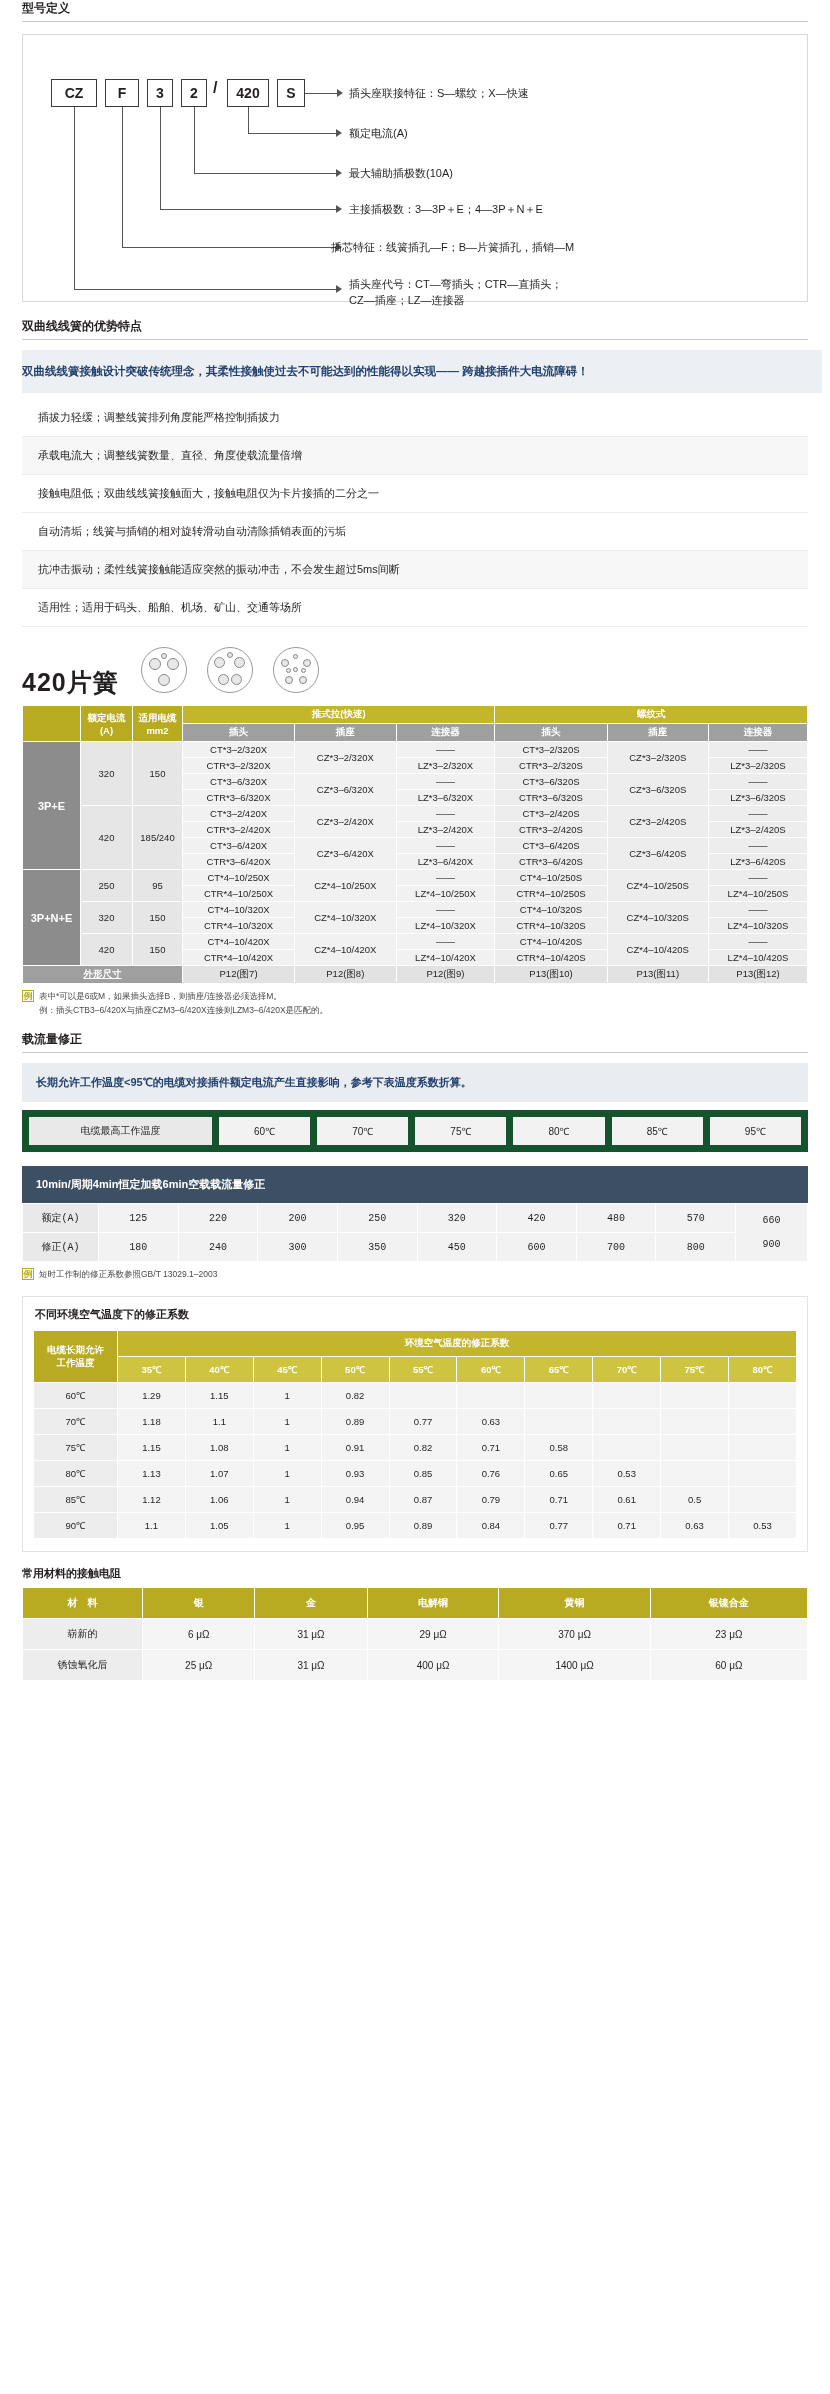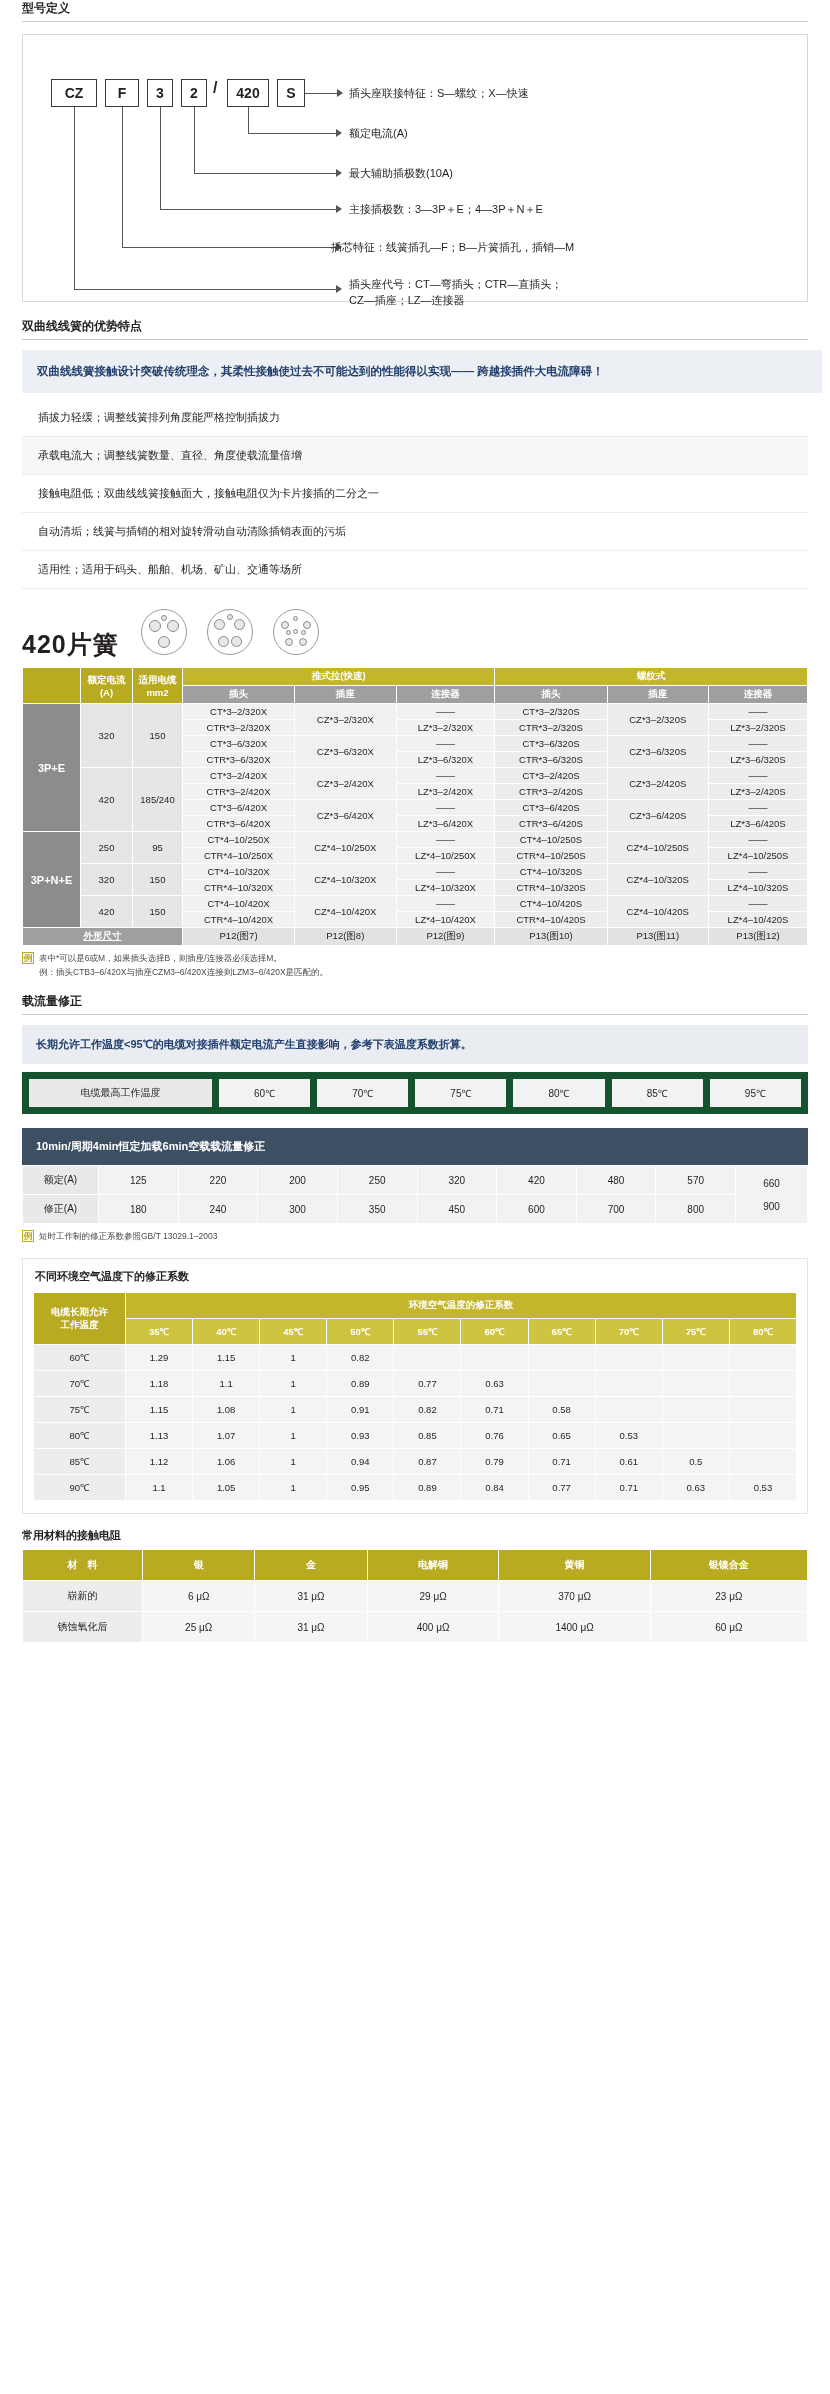--- a/index.html
+++ b/index.html
@@ -56,21 +56,21 @@
     position:absolute; font-size:11px; color:#231f20; white-space:nowrap;
   }
 
   
   .adv-banner {
     margin: 10px 8px 0 22px;
     background: #eceff3;
     color: #23406e;
     font-weight: bold;
     font-size: 11.5px;
-    padding: 13px 15px;
+    padding: 13px 0;
     line-height: 1.5;
   }
   .adv-row {
     margin: 0 22px;
     padding: 11px 16px;
     font-size: 11px;
     border-bottom: 1px solid #ececec;
   }
   .adv-row.alt { background: #f7f7f7; }
 
@@ -106,21 +106,21 @@
   }
   table.temp { margin: 8px 22px 0 22px; border-collapse: collapse; width: 786px; font-size:10px; }
   table.temp td { border:7px solid #14532d; text-align:center; padding:7px 2px; background:#f2f2f2; }
   table.temp td.k { background:#e9e9e9; font-weight:normal; }
 
   .dark-banner {
     margin: 14px 22px 0 22px; background:#3d4f63; color:#fff; font-weight:bold;
     font-size:11px; padding:11px 14px;
   }
   table.duty { margin:0 22px; border-collapse:collapse; width:786px; font-size:10px; }
-  table.duty td { border:1px solid #fff; text-align:center; padding:7px 2px; background:#f2f2f2; }
+  table.duty td { border:1px solid #fff; text-align:center; padding:7px 2px; background:#f2f2f2;font-family:Liberation Mono, monospace; }
   table.duty td.k { background:#e9e9e9; }
 
   
   .amb-wrap { margin: 14px 22px 0 22px; border:1px solid #e3e3e3; padding: 10px 10px 12px 10px; }
   .amb-title { font-size:11px; font-weight:bold; margin:0 0 8px 2px; }
   table.amb { border-collapse:collapse; width:100%; font-size:9.5px; }
   table.amb th, table.amb td { border:1px solid #ffffff; text-align:center; padding:6px 2px; }
   .amb-h1 { background:#b9ab21; color:#fff; font-weight:bold; }
   .amb-h2 { background:#c3b52c; color:#fff; font-weight:bold; }
   .amb-h3 { background:#cfc43f; color:#fff; font-weight:bold; }
@@ -188,20 +188,21 @@
   <div class="sec-head" style="margin-top:16px;">双曲线线簧的优势特点</div>
   <div class="sec-rule"></div>
 
   <div class="adv-banner">双曲线线簧接触设计突破传统理念，其柔性接触使过去不可能达到的性能得以实现—— 跨越接插件大电流障碍！</div>
 
   <div style="margin-top:6px;">
     <div class="adv-row">插拔力轻缓；调整线簧排列角度能严格控制插拔力</div>
     <div class="adv-row alt">承载电流大；调整线簧数量、直径、角度使载流量倍增</div>
     <div class="adv-row">接触电阻低；双曲线线簧接触面大，接触电阻仅为卡片接插的二分之一</div>
     <div class="adv-row">自动清垢；线簧与插销的相对旋转滑动自动清除插销表面的污垢</div>
+    <div class="adv-row alt">抗冲击振动；柔性线簧接触能适应突然的振动冲击，不会发生超过5ms间断</div>
     <div class="adv-row">适用性；适用于码头、船舶、机场、矿山、交通等场所</div>
   </div>
 
   <div class="title-row">
     <div class="big-title">420片簧</div>
     <div class="faces">
       <div class="face">
         <i style="width:12px;height:12px;left:7px;top:10px;"></i>
         <i style="width:12px;height:12px;left:25px;top:10px;"></i>
         <i style="width:12px;height:12px;left:16px;top:26px;"></i>
@@ -435,21 +436,21 @@
   <div class="note">
     <span class="ex">例</span>
     <span>短时工作制的修正系数参照GB/T 13029.1–2003</span>
   </div>
 
   <div class="amb-wrap">
     <div class="amb-title">不同环境空气温度下的修正系数</div>
     <table class="amb">
       <thead>
         <tr>
-          <th class="amb-h1" rowspan="2" style="width:92px;">
+          <th class="amb-h1" rowspan="2" style="width:84px;">
             <span>电缆长期允许</span><br>
             <span>工作温度</span>
           </th>
           <th class="amb-h2" colspan="10">环境空气温度的修正系数</th>
         </tr>
         <tr>
           <th class="amb-h3">35℃</th>
           <th class="amb-h3">40℃</th>
           <th class="amb-h3">45℃</th>
           <th class="amb-h3">50℃</th>

